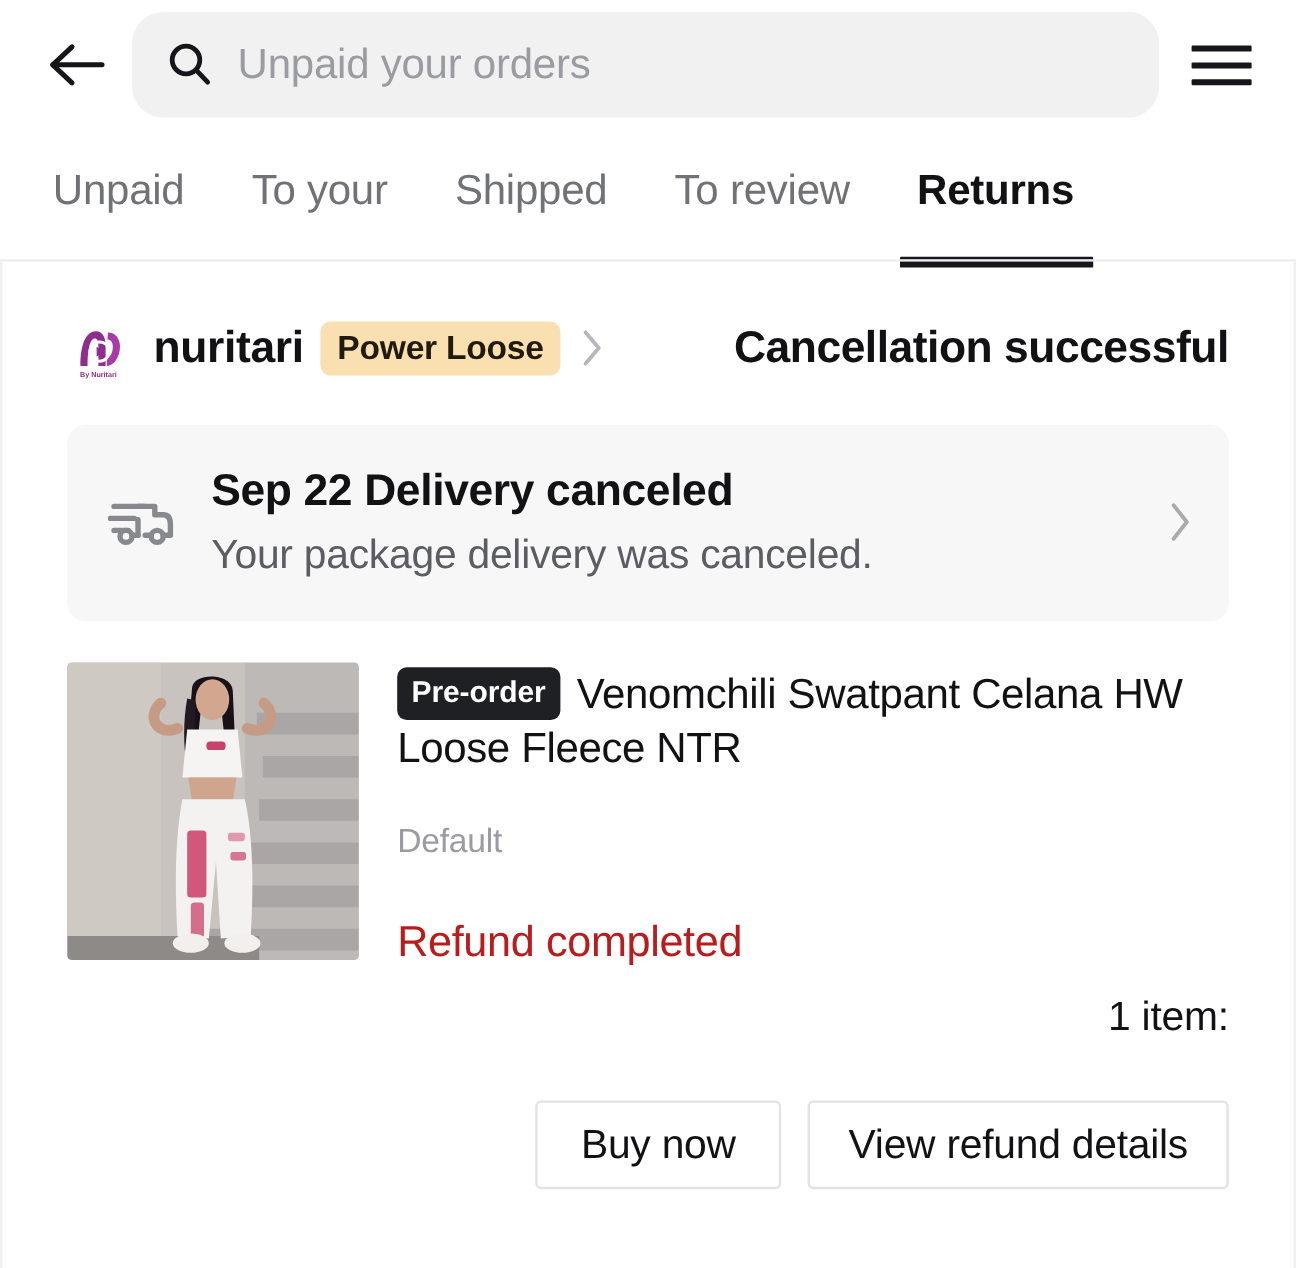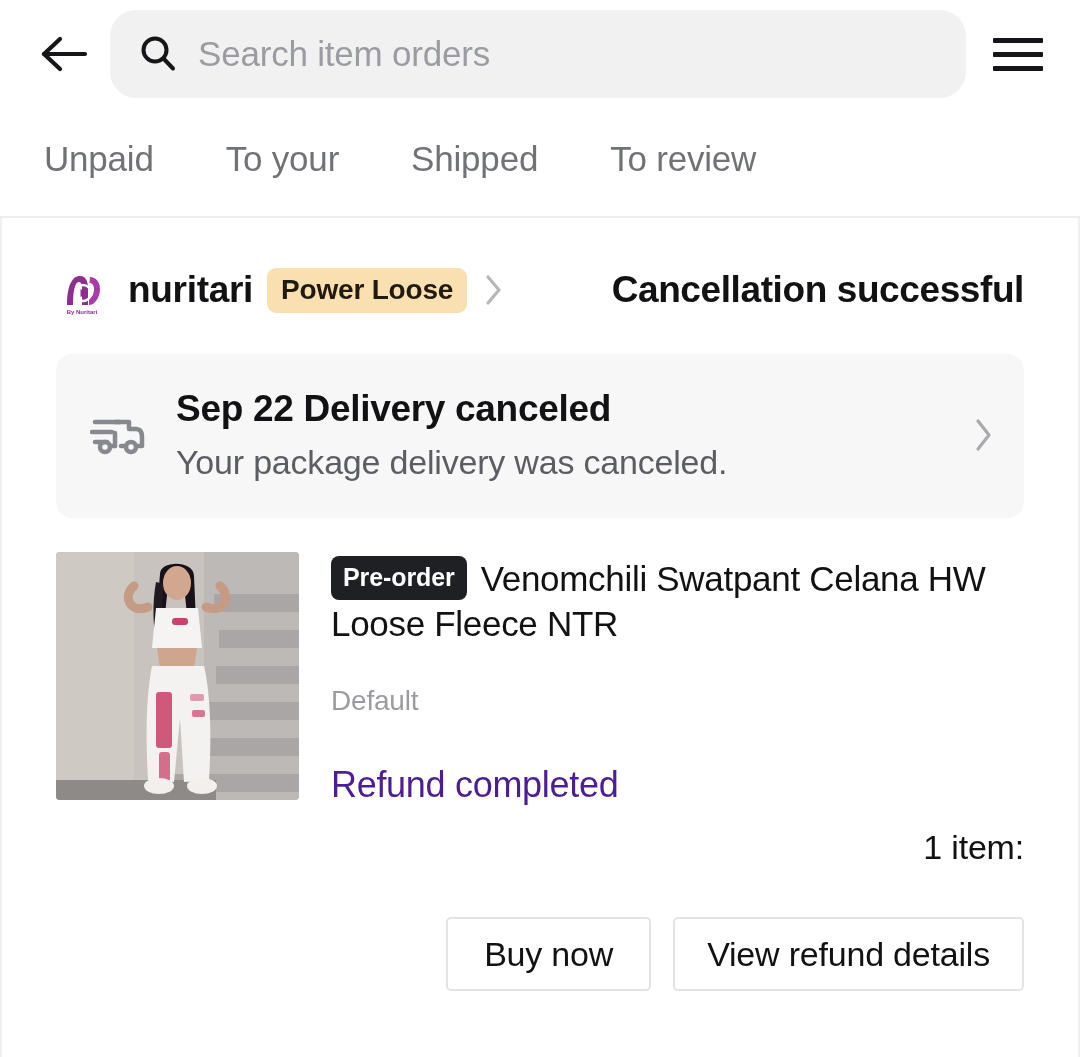--- a/index.html
+++ b/index.html
@@ -78,21 +78,21 @@
 
   
   .tabs {
     position: relative;
     height: 110px;
     display: flex;
     align-items: center;
     padding: 0 24px 0 44px;
     box-sizing: border-box;
     background: #ffffff;
-    gap: 16px;
+    gap: 0;
   }
   .tab {
     font-size: 35px;
     color: #707276;
     white-space: nowrap;
     cursor: pointer;
     position: relative;
     padding: 0 0 8px 0;
     margin-right: 56px;
     letter-spacing: -0.2px;
@@ -250,21 +250,21 @@
     letter-spacing: -0.1px;
   }
   .variant {
     font-size: 28px;
     color: #9B9CA1;
     margin-top: 38px;
     letter-spacing: -0.2px;
   }
   .refund-status {
     font-size: 36px;
-    color: #4c1d95;
+    color: #b91c1c;
     margin-top: 47px;
     letter-spacing: -0.3px;
   }
   .price-row {
     display: flex;
     align-items: baseline;
     margin-top: 25px;
   }
   .price {
     font-size: 41px;
@@ -332,21 +332,21 @@
     </svg>
   </div>
 
   <div class="search-bar">
     <span class="search-icon">
       <svg width="40" height="40" viewBox="0 0 40 40">
         <circle cx="17" cy="16" r="11.5" fill="none" stroke="#16161A" stroke-width="4"></circle>
         <line x1="25.5" y1="24.5" x2="35" y2="34.5" stroke="#16161A" stroke-width="4" stroke-linecap="round"></line>
       </svg>
     </span>
-    <span class="search-placeholder">Search item orders</span>
+    <span class="search-placeholder">Unpaid your orders</span>
   </div>
 
   <div class="menu-btn">
     <span></span>
     <span></span>
     <span></span>
   </div>
 </div>
 
 <div class="tabs">
@@ -354,20 +354,24 @@
     <span>Unpaid</span>
   </div>
   <div class="tab">
     <span>To your</span>
   </div>
   <div class="tab">
     <span>Shipped</span>
   </div>
   <div class="tab">
     <span>To review</span>
+  </div>
+  <div class="tab active">
+    <span>Returns</span>
+    <span class="tab-underline"></span>
   </div>
   <div class="tabs-divider"></div>
 </div>
 
 <div class="content">
 
   <div class="shop-row">
     <div class="shop-logo">
       <svg width="52" height="52" viewBox="0 0 52 52">
         <path d="M11 41 C11 22 16 12 24 12 C30 12 32 18 32 24 L32 41 L26 41 L26 25 C26 20 25 18 23 18 C19.5 18 17 25 17 41 Z" fill="#8E2E8E"></path>

